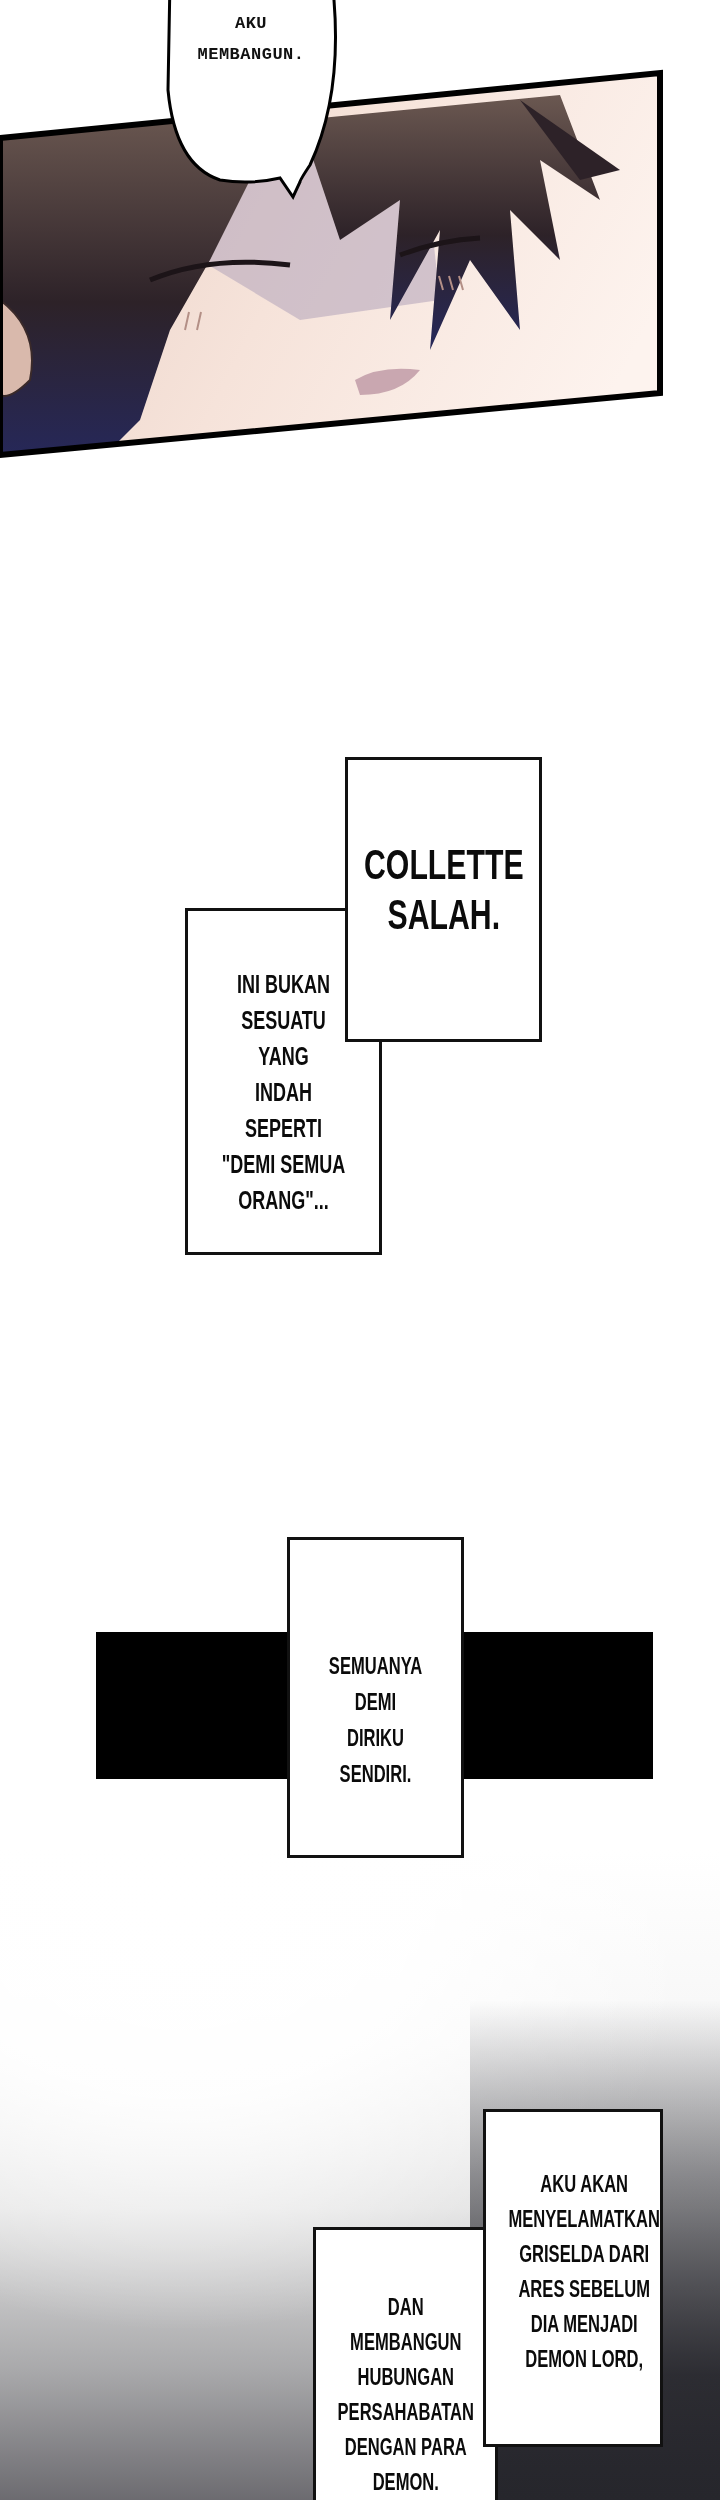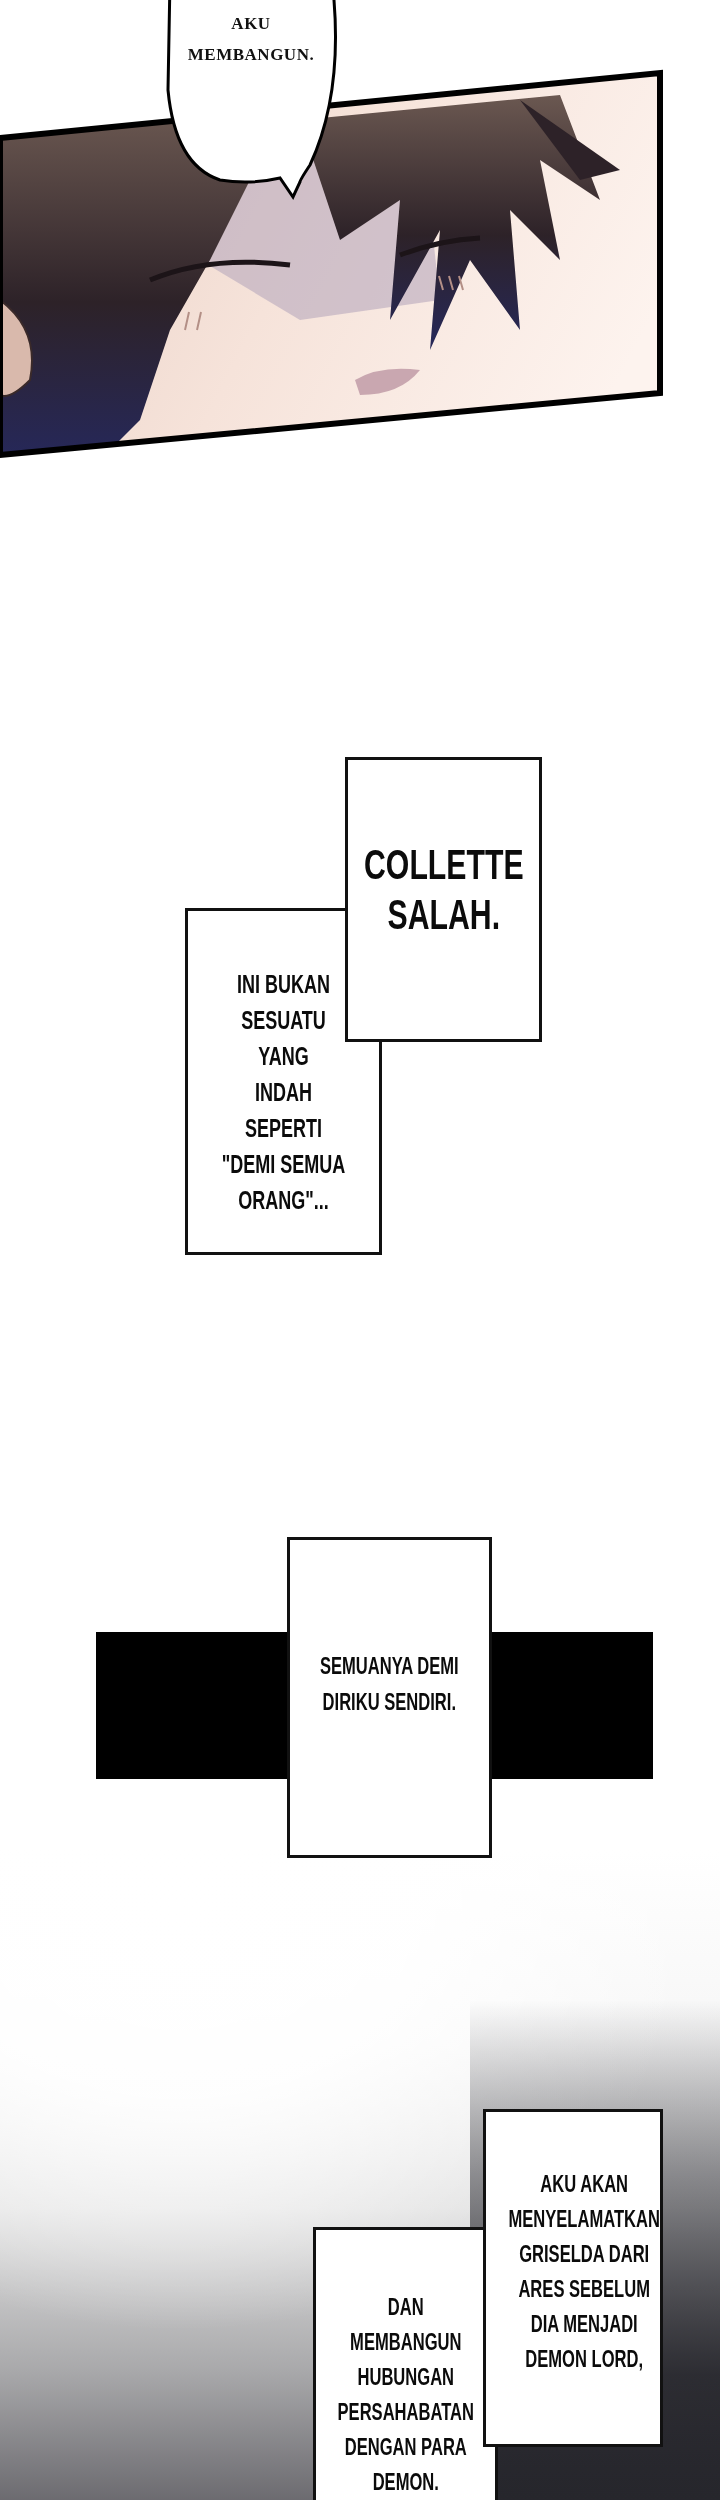--- a/index.html
+++ b/index.html
@@ -6,21 +6,21 @@
     body { width: 720px; height: 2500px; position: relative; overflow: hidden; }
     .page { position: absolute; left: 0; top: 0; width: 720px; height: 2500px; background: #ffffff; }
 
     
     .panel1 { position: absolute; left: 0; top: 0; width: 720px; height: 470px; }
     .panel1 svg { position: absolute; left: 0; top: 0; }
 
     .bubble-text {
       position: absolute; left: 167px; top: 8px; width: 168px;
       text-align: center;
-      font-family: Liberation Serif, serif; font-weight: bold;
+      font-family: Liberation Mono, monospace; font-weight: bold;
       font-size: 17px; line-height: 31px; color: #111;
       letter-spacing: 0.5px;
     }
 
     
     .caption {
       position: absolute; background: #ffffff; border: 3px solid #111;
       box-sizing: border-box;
       font-family: "Liberation Sans", sans-serif; font-weight: bold;
       color: #0b0b0b; text-align: center; text-transform: uppercase;
@@ -32,21 +32,21 @@
     .cap-collette .cap-text { font-size: 42px; line-height: 50px; margin-top: 80px; }
 
     .cap-bukan { left: 185px; top: 908px; width: 197px; height: 347px; z-index: 1; }
     .cap-bukan .cap-text { font-size: 25px; line-height: 36px; margin-top: 55px; }
 
     
     .merge-cover-1 { position: absolute; left: 348px; top: 908px; width: 31px; height: 131px; background: #fff; z-index: 3; }
 
     
     .black-bar { position: absolute; left: 96px; top: 1632px; width: 557px; height: 147px; background: #000; }
-    .cap-semua { left: 287px; top: 1537px; width: 205px; height: 321px; z-index: 2; }
+    .cap-semua { left: 287px; top: 1537px; width: 177px; height: 321px; z-index: 2; }
     .cap-semua .cap-text { font-size: 23px; line-height: 36px; margin-top: 108px; }
 
     
     .bottom-bg {
       position: absolute; left: 0; top: 1850px; width: 720px; height: 650px;
       background:
         radial-gradient(ellipse 520px 420px at 180px 60px, rgba(255,255,255,1) 0%, rgba(255,255,255,0.9) 45%, rgba(255,255,255,0) 100%),
         linear-gradient(to bottom, #ffffff 0%, #f6f6f6 30%, #e2e2e2 55%, #a9a9ab 80%, #6c6b70 100%);
     }
     .bottom-right-dark {

